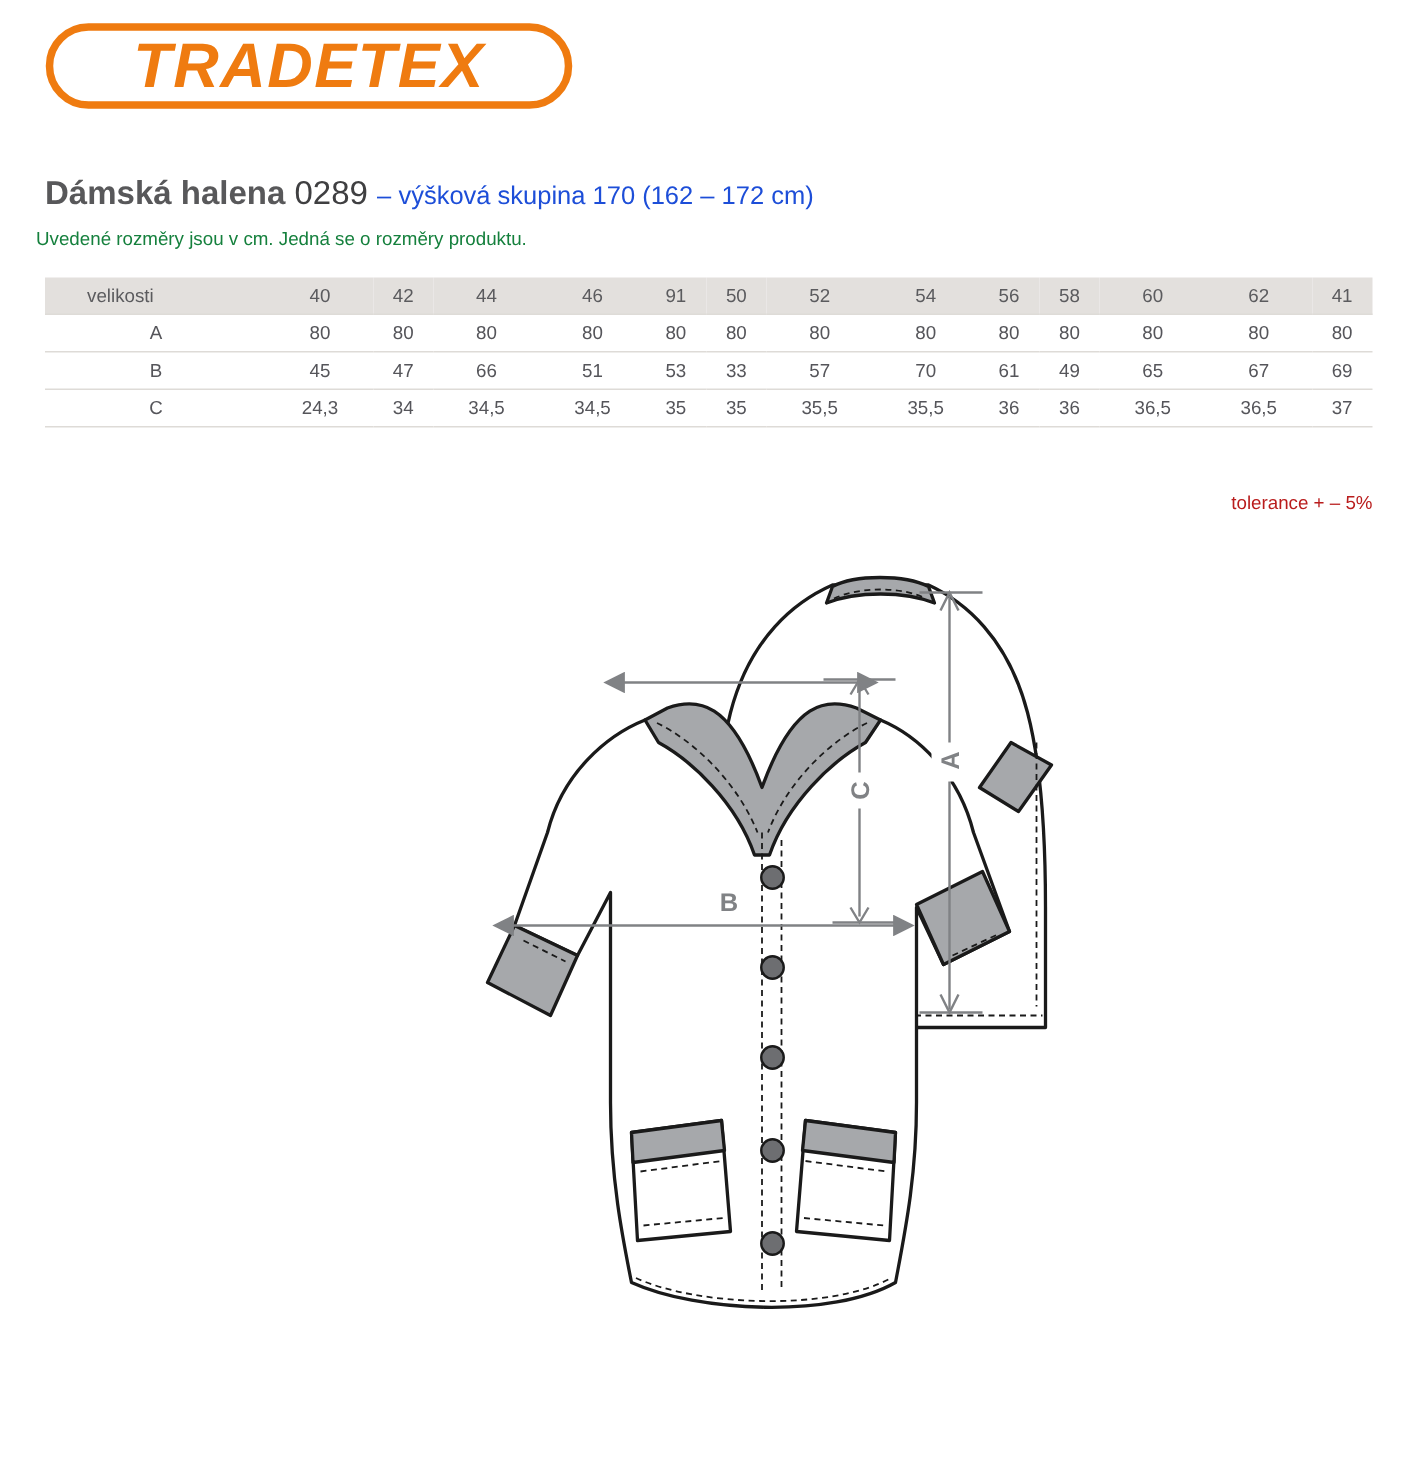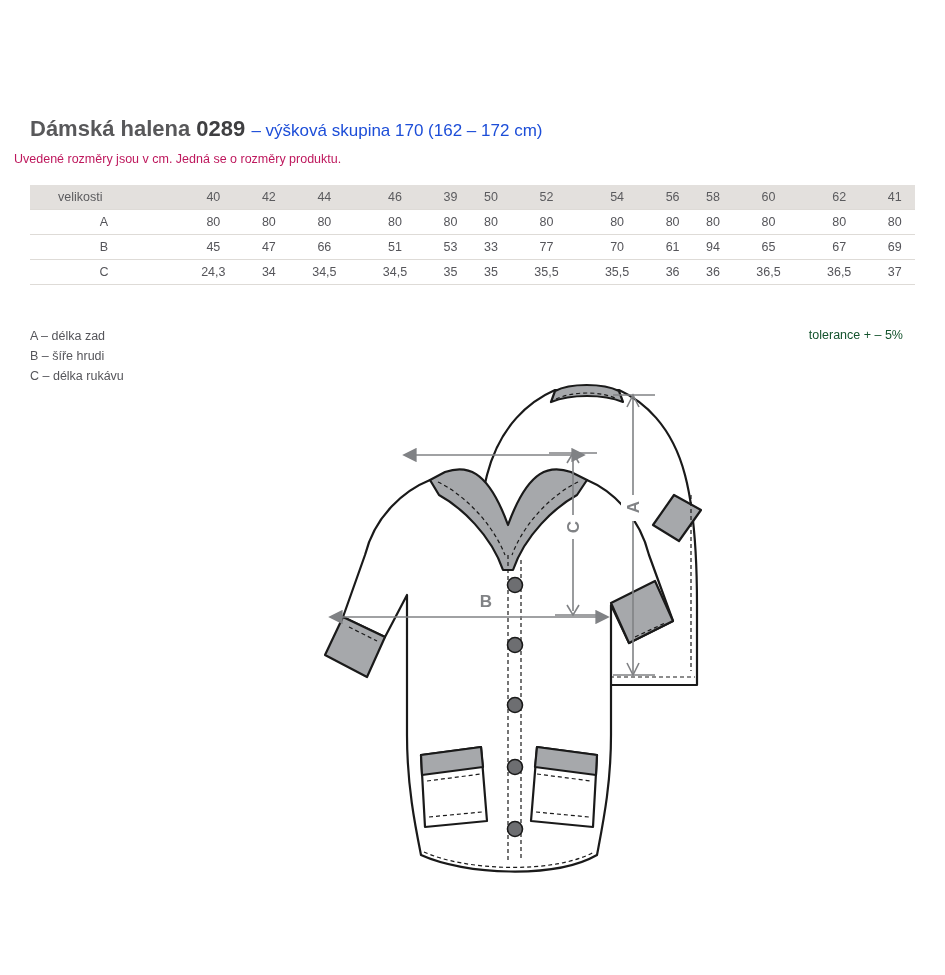--- a/index.html
+++ b/index.html
@@ -34,29 +34,29 @@
   
   .title {
     position: absolute;
     left: 30px;
     top: 116px;
     font-size: 22px;
     color: #58585a;
     white-space: nowrap;
   }
   .title .t-main { font-weight: bold; }
-  .title .t-code { font-weight: bold; color: #3f3f41; }
+  .title .t-code { font-weight: normal; color: #3f3f41; }
   .title .t-sub { font-size: 17px; color: #1d4ed8; }
 
   .subtitle {
     position: absolute;
-    left: 14px;
+    left: 24px;
     top: 152px;
     font-size: 12.5px;
-    color: #be185d;
+    color: #15803d;
   }
 
   
   .size-table {
     position: absolute;
     left: 30px;
     top: 185px;
     width: 885px;
     border-collapse: collapse;
     font-size: 12.5px;
@@ -96,59 +96,65 @@
   .legend {
     position: absolute;
     left: 30px;
     top: 326px;
     font-size: 12.5px;
     line-height: 20px;
     color: #55555a;
   }
   .tolerance {
     position: absolute;
-    right: 42px;
+    right: 30px;
     top: 328px;
     font-size: 12.5px;
-    color: #14532d;
+    color: #b91c1c;
   }
 
   
   .illustration {
     position: absolute;
     left: 225px;
     top: 355px;
     width: 560px;
     height: 560px;
   }
   .illustration svg { display: block; }
 </style>
 </head>
 <body>
 
 <div class="page">
 
+  <div class="logo-wrap">
+    <svg class="logo-svg" width="352" height="60" viewBox="0 0 352 60">
+      <rect x="3" y="4" width="346" height="52" rx="26" ry="26" fill="#ffffff" stroke="#ef7b10" stroke-width="5"></rect>
+      <text x="176" y="44" text-anchor="middle" font-family="'Liberation Sans', sans-serif" font-size="42" font-weight="bold" font-style="italic" fill="#ef7b10" letter-spacing="1">TRADETEX</text>
+    </svg>
+  </div>
 
   <div class="title">
     <span class="t-main">Dámská halena</span>
     <span class="t-code">0289</span>
     <span class="t-sub">– výšková skupina 170 (162 – 172 cm)</span>
   </div>
 
   <div class="subtitle">Uvedené rozměry jsou v cm. Jedná se o rozměry produktu.</div>
 
   <table class="size-table">
     <thead>
       <tr>
         <th class="firstcol">velikosti</th>
         <th>40</th>
         <th>42</th>
         <th>44</th>
         <th>46</th>
-        <th>39</th>
+        <th>91</th>
         <th>50</th>
         <th>52</th>
         <th>54</th>
         <th>56</th>
         <th>58</th>
         <th>60</th>
         <th>62</th>
         <th>41</th>
       </tr>
     </thead>
@@ -170,24 +176,24 @@
         <td>80</td>
       </tr>
       <tr>
         <td class="rowlabel">B</td>
         <td>45</td>
         <td>47</td>
         <td>66</td>
         <td>51</td>
         <td>53</td>
         <td>33</td>
-        <td>77</td>
+        <td>57</td>
         <td>70</td>
         <td>61</td>
-        <td>94</td>
+        <td>49</td>
         <td>65</td>
         <td>67</td>
         <td>69</td>
       </tr>
       <tr>
         <td class="rowlabel">C</td>
         <td>24,3</td>
         <td>34</td>
         <td>34,5</td>
         <td>34,5</td>
@@ -197,25 +203,20 @@
         <td>35,5</td>
         <td>36</td>
         <td>36</td>
         <td>36,5</td>
         <td>36,5</td>
         <td>37</td>
       </tr>
     </tbody>
   </table>
 
-  <div class="legend">
-    <div>A – délka zad</div>
-    <div>B – šíře hrudi</div>
-    <div>C – délka rukávu</div>
-  </div>
 
   <div class="tolerance">tolerance + – 5%</div>
 
   <div class="illustration">
     <svg width="560" height="560" viewBox="0 0 560 560">
       <defs>
         <style>
           .gl { fill:#ffffff; stroke:#1a1a1a; stroke-width:2.2; stroke-linejoin:round; }
           .gr { fill:#a6a8ab; stroke:#1a1a1a; stroke-width:2.2; stroke-linejoin:round; }
           .st { fill:none; stroke:#1a1a1a; stroke-width:1.2; stroke-dasharray:4 3; }

